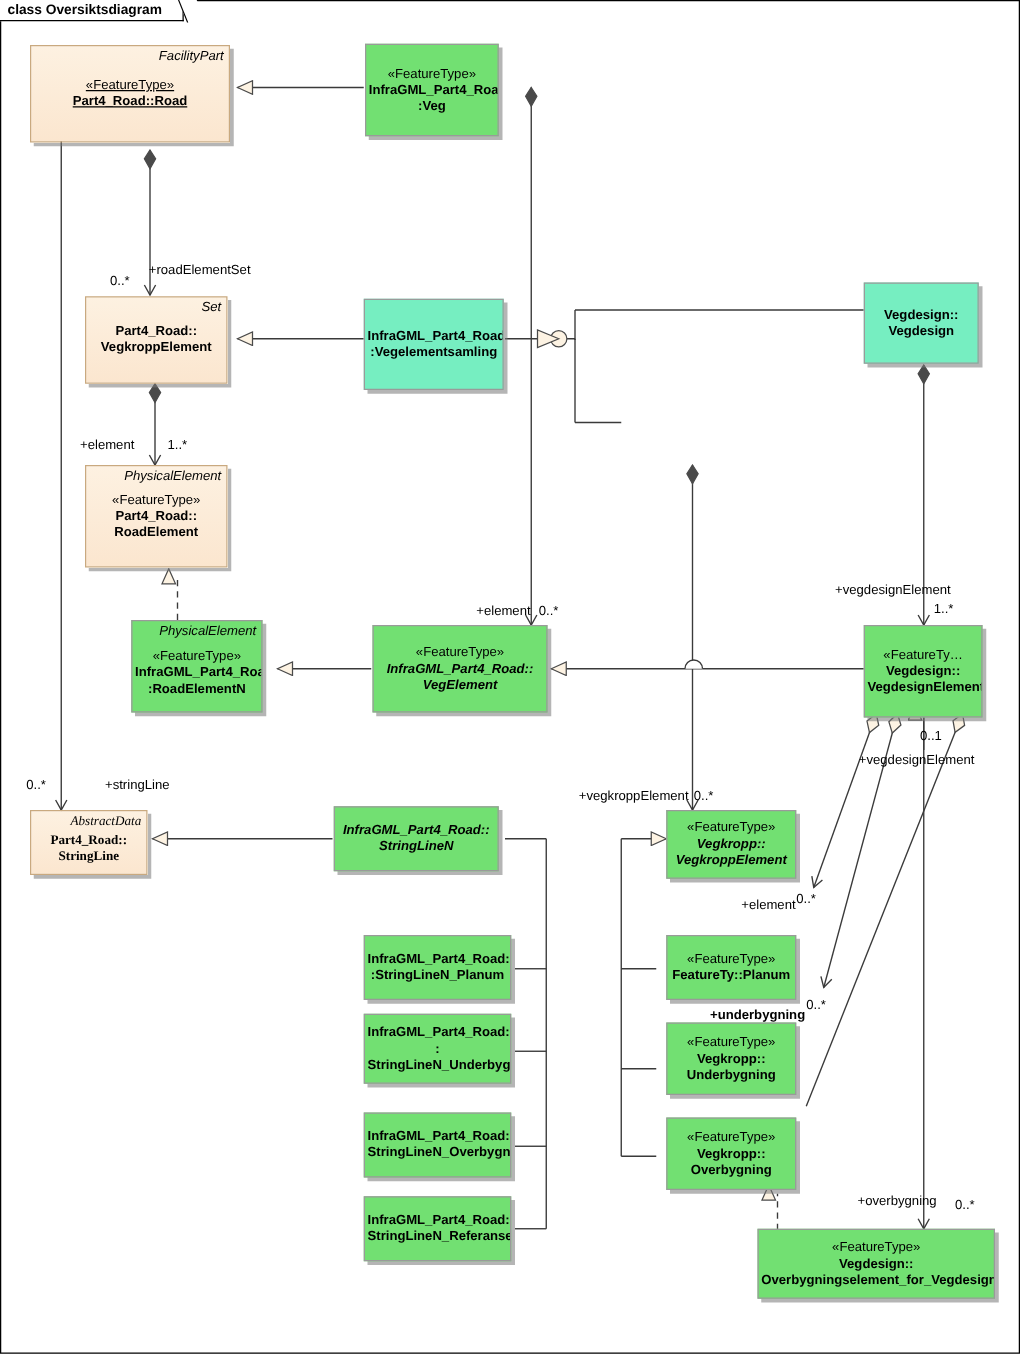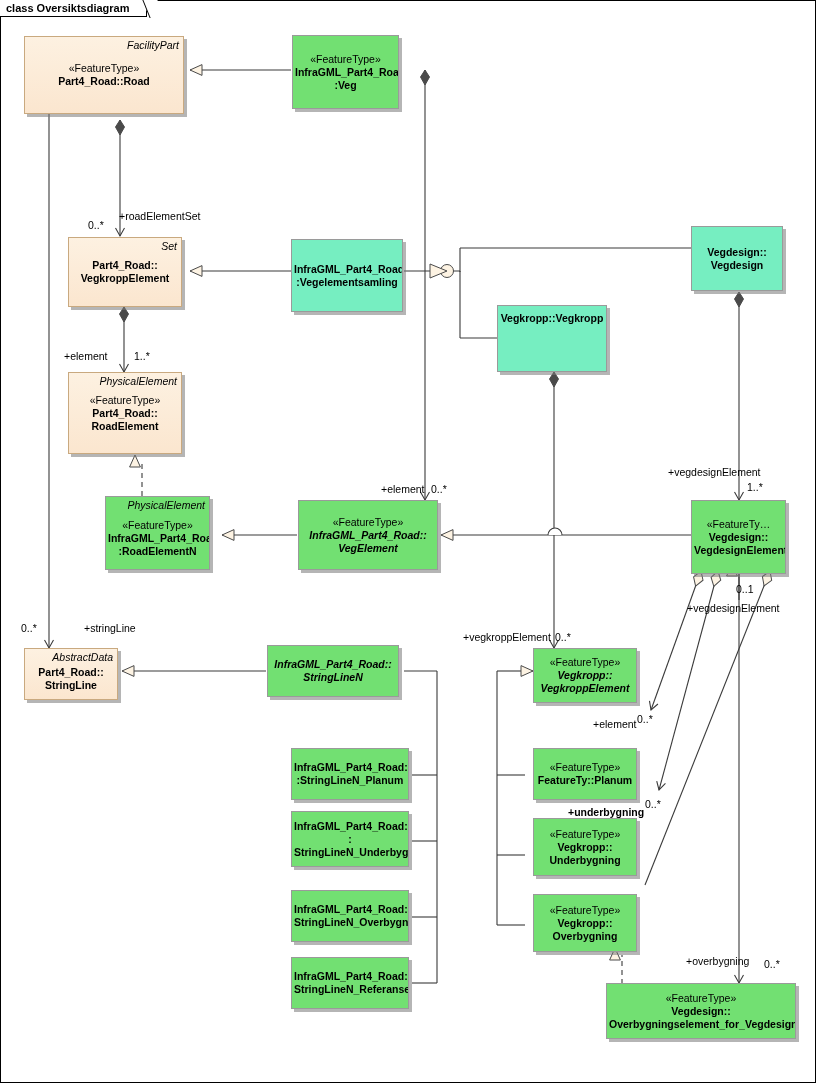--- a/index.html
+++ b/index.html
@@ -133,21 +133,21 @@
       <path d="M770,571 L645,885" marker-start="url(#hollowdiamond)"></path>
       <path d="M739,571 L739,983" marker-end="url(#openarrow)"></path>
       <path d="M739,600 L739,571" marker-end="url(#hollowtri-up)"></path>
 
        Overbygning --&gt;
       <path d="M622,993 L622,955" stroke-dasharray="5,4" marker-end="url(#hollowtri-up)"></path>
 
     </g>
   </svg>
 
-  <div class="node tan" style="left:24px;top:36px;width:160px;height:78px;">
+  <div class="node tan" style="left:24px;top:36px;width:160px;height:78px;text-decoration:underline;">
     <span class="corner">FacilityPart</span>
     <div class="ctr"><span class="kw">«FeatureType»</span></div>
     <div class="ctr"><span>Part4_Road::Road</span></div>
   </div>
 
   <div class="node green" style="left:292px;top:35px;width:107px;height:74px;">
     <div class="ctr"><span class="kw">«FeatureType»</span></div>
     <div class="ctr"><span>InfraGML_Part4_Road:</span></div>
     <div class="ctr"><span>:Veg</span></div>
   </div>
@@ -161,23 +161,20 @@
   <div class="node mint" style="left:291px;top:239px;width:112px;height:73px;">
     <div class="ctr"><span>InfraGML_Part4_Road:</span></div>
     <div class="ctr"><span>:Vegelementsamling</span></div>
   </div>
 
   <div class="node mint" style="left:691px;top:226px;width:92px;height:65px;">
     <div class="ctr"><span>Vegdesign::</span></div>
     <div class="ctr"><span>Vegdesign</span></div>
   </div>
 
-  <div class="node mint" style="left:497px;top:305px;width:110px;height:67px;justify-content:flex-start;padding-top:6px;">
-    <div class="ctr"><span>Vegkropp::Vegkropp</span></div>
-  </div>
 
   <div class="node tan" style="left:68px;top:372px;width:114px;height:82px;">
     <span class="corner">PhysicalElement</span>
     <div class="ctr"><span class="kw">«FeatureType»</span></div>
     <div class="ctr"><span>Part4_Road::</span></div>
     <div class="ctr"><span>RoadElement</span></div>
   </div>
 
   <div class="node green" style="left:105px;top:496px;width:105px;height:74px;">
     <span class="corner itl">PhysicalElement</span>
@@ -191,21 +188,21 @@
     <div class="ctr"><span class="itl">InfraGML_Part4_Road::</span></div>
     <div class="ctr"><span class="itl">VegElement</span></div>
   </div>
 
   <div class="node green" style="left:691px;top:500px;width:95px;height:74px;justify-content:center;">
     <div class="ctr"><span class="kw">«FeatureTy…</span></div>
     <div class="ctr"><span>Vegdesign::</span></div>
     <div class="ctr"><span>VegdesignElement</span></div>
   </div>
 
-  <div class="node tan" style="left:24px;top:648px;width:94px;height:52px;">
+  <div class="node tan" style="left:24px;top:648px;width:94px;height:52px;font-family:Liberation Serif, serif;">
     <span class="corner">AbstractData</span>
     <div class="ctr" style="margin-top:10px;"><span>Part4_Road::</span></div>
     <div class="ctr"><span>StringLine</span></div>
   </div>
 
   <div class="node green" style="left:267px;top:645px;width:132px;height:52px;">
     <div class="ctr"><span class="itl">InfraGML_Part4_Road::</span></div>
     <div class="ctr"><span class="itl">StringLineN</span></div>
   </div>
 

